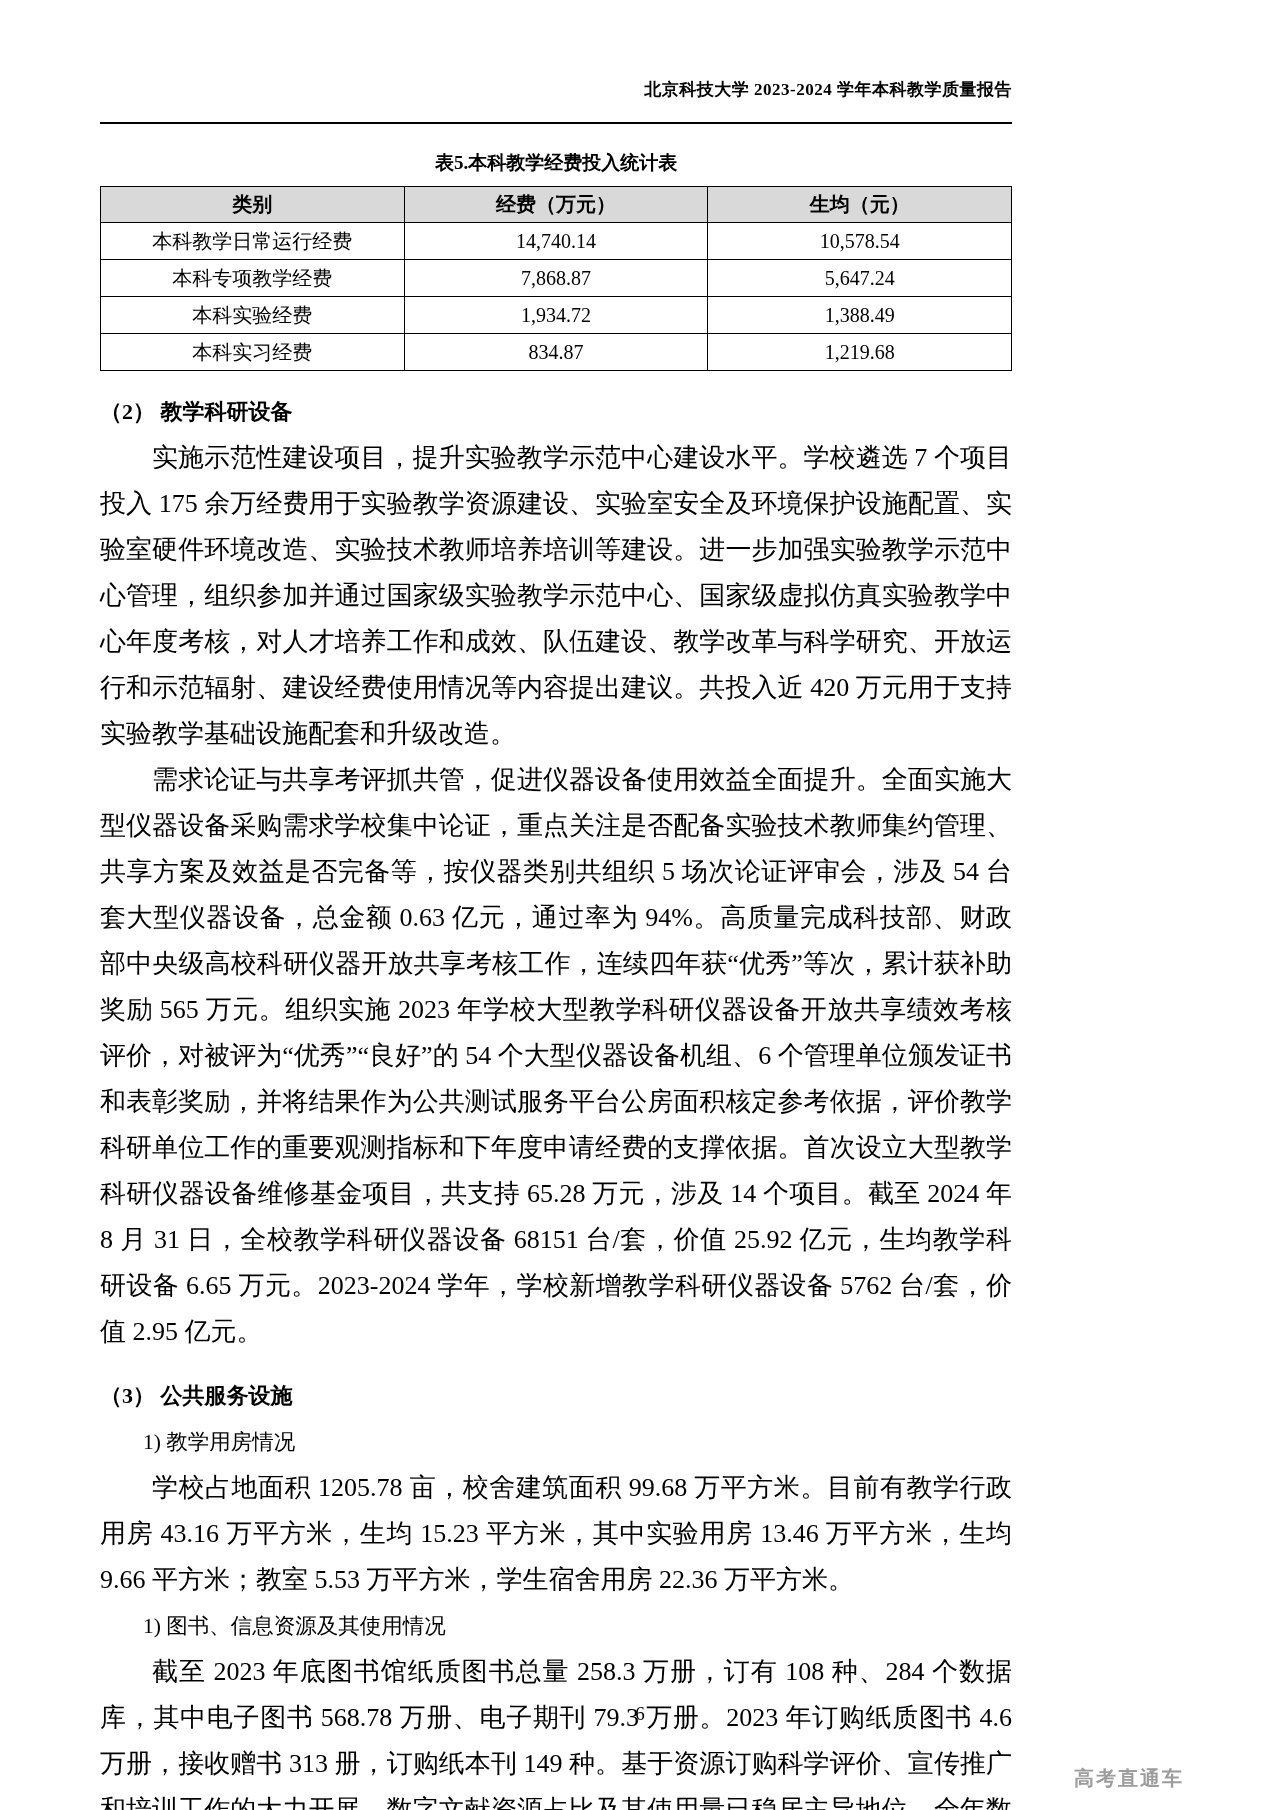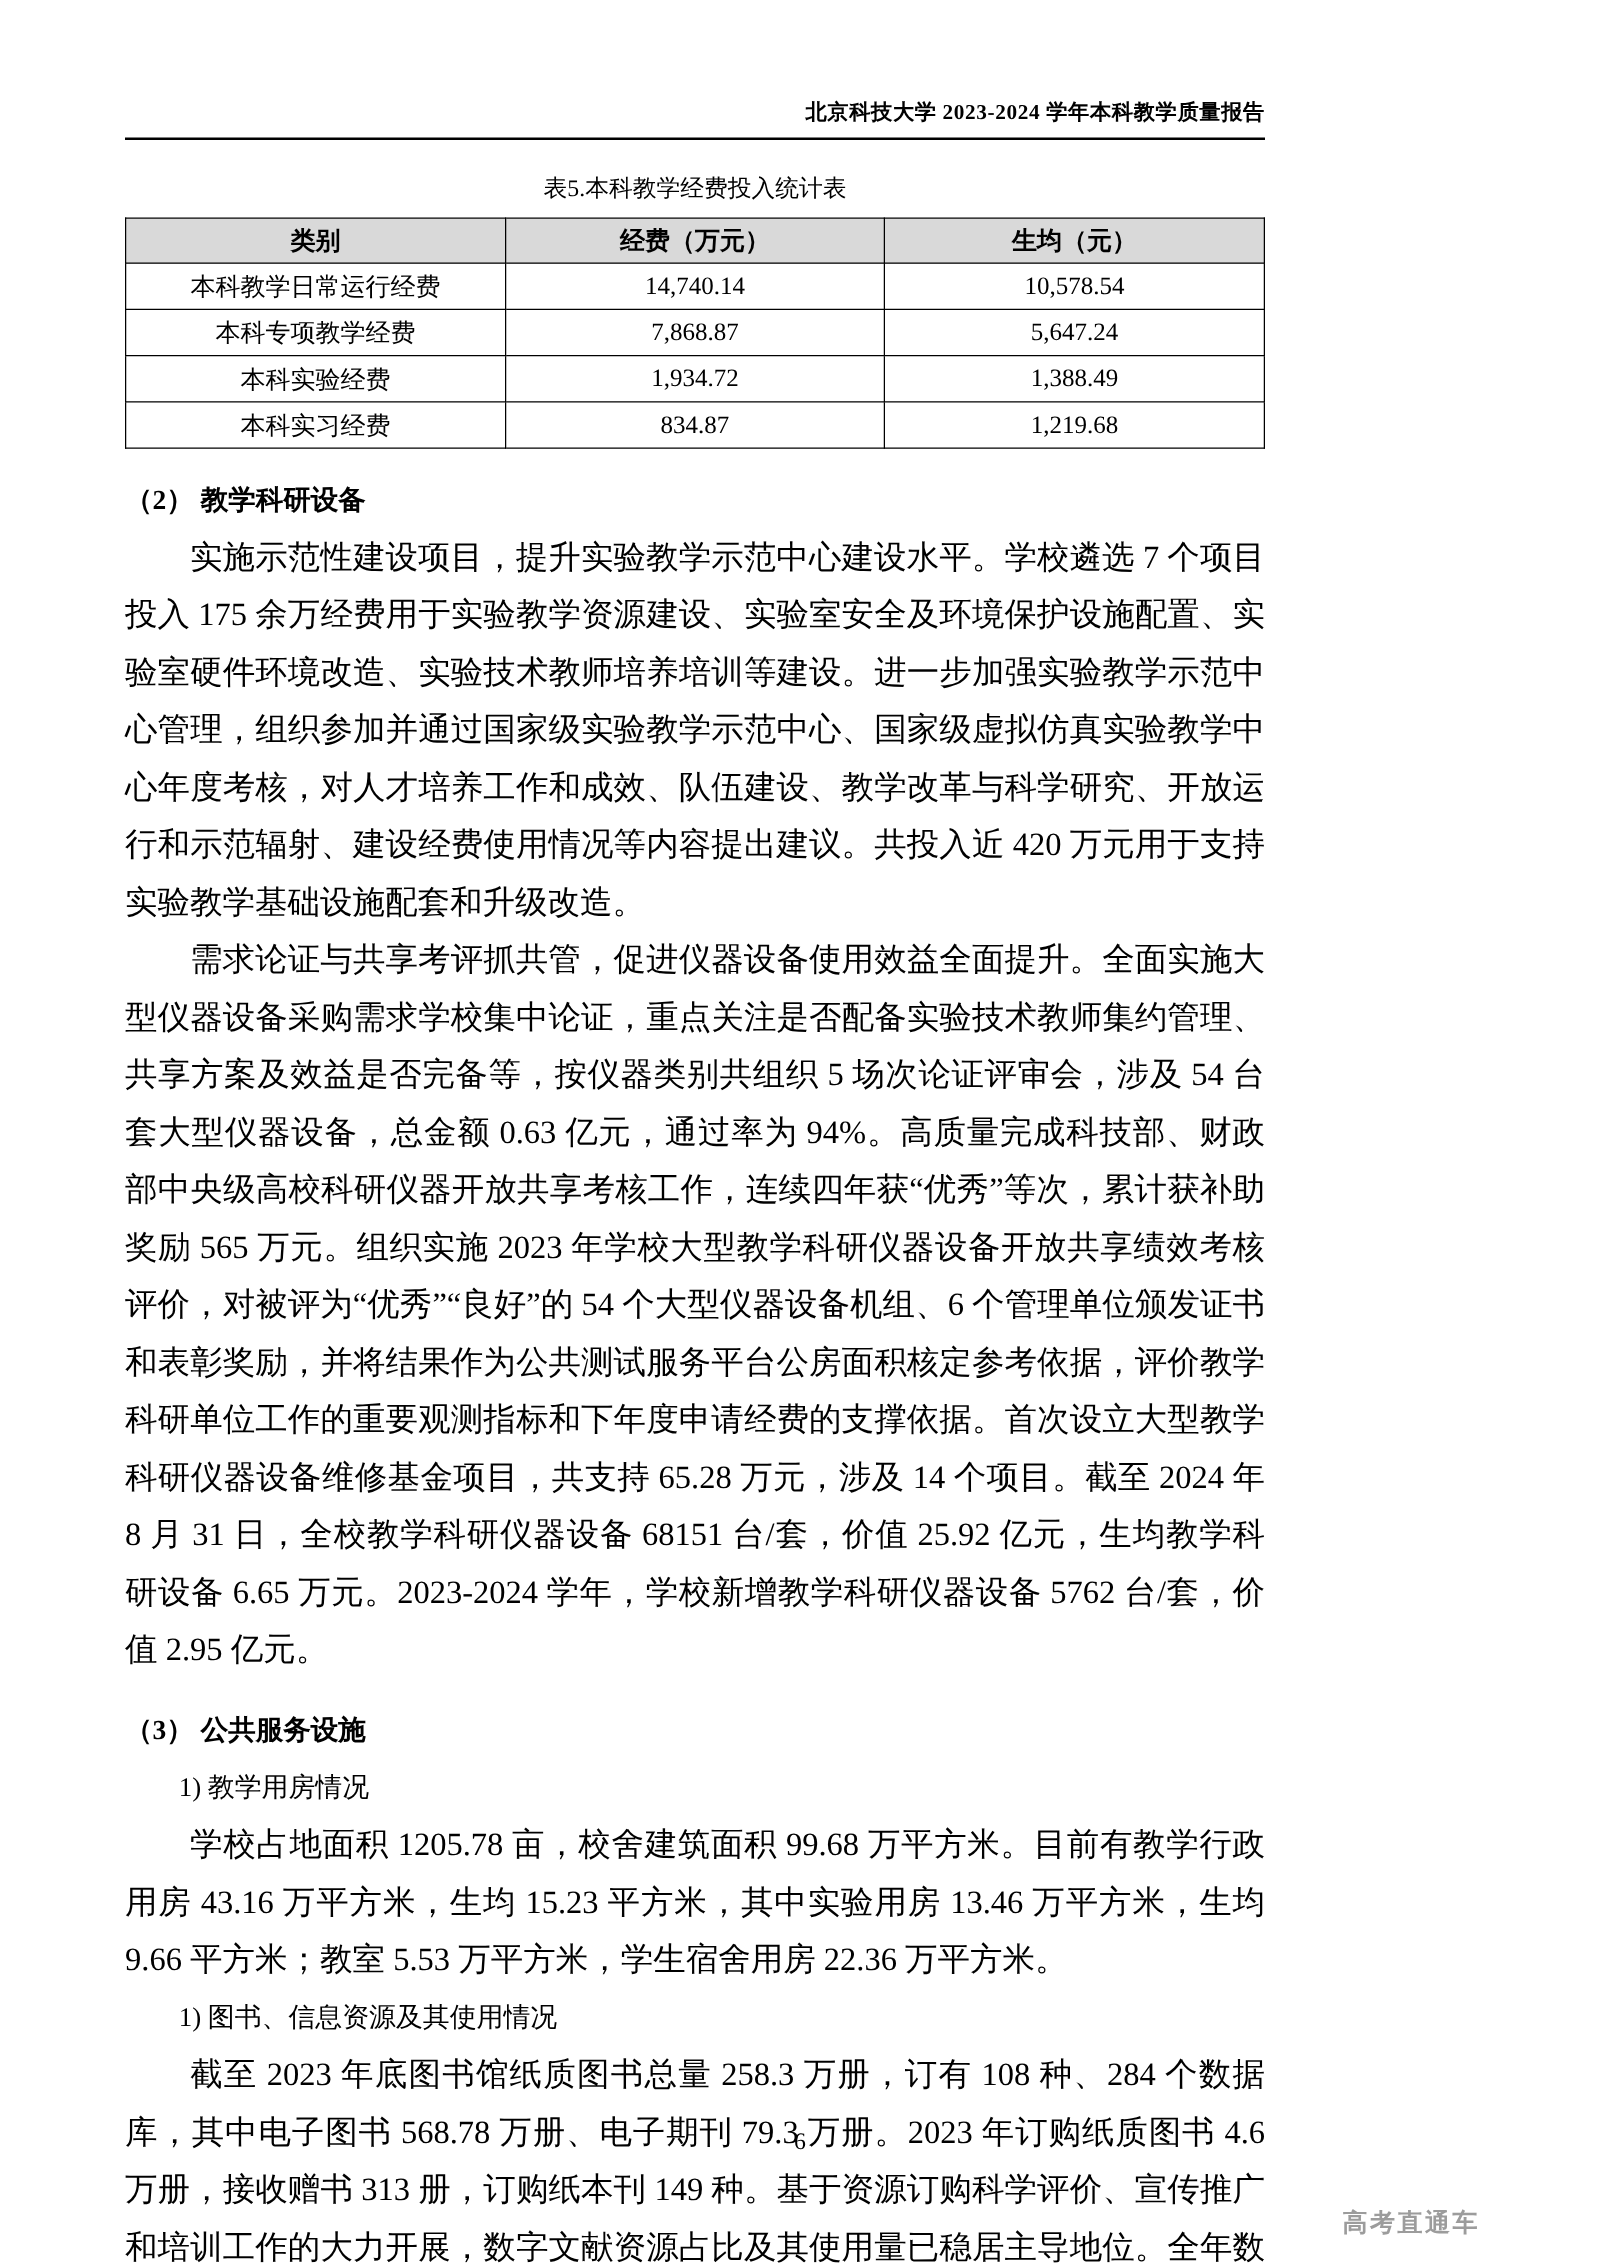--- a/index.html
+++ b/index.html
@@ -20,29 +20,29 @@
   }
   .content {
     padding: 78px 268px 0 100px; 
   }
   
   .doc-header {
     text-align: right;
     font-size: 17px;
     font-weight: 700;
     letter-spacing: 0.5px;
-    padding-bottom: 9px;
+    padding-bottom: 21px;
     border-bottom: 2px solid #000;
   }
   
   .table-caption {
     margin: 26px 0 10px 0;
     text-align: center;
     font-size: 19px;
-    font-weight: 400;
+    font-weight: 700;
   }
   table.report-table {
     width: 100%;
     border-collapse: collapse;
     table-layout: fixed;
   }
   table.report-table th,
   table.report-table td {
     border: 1px solid #000;
     text-align: center;

